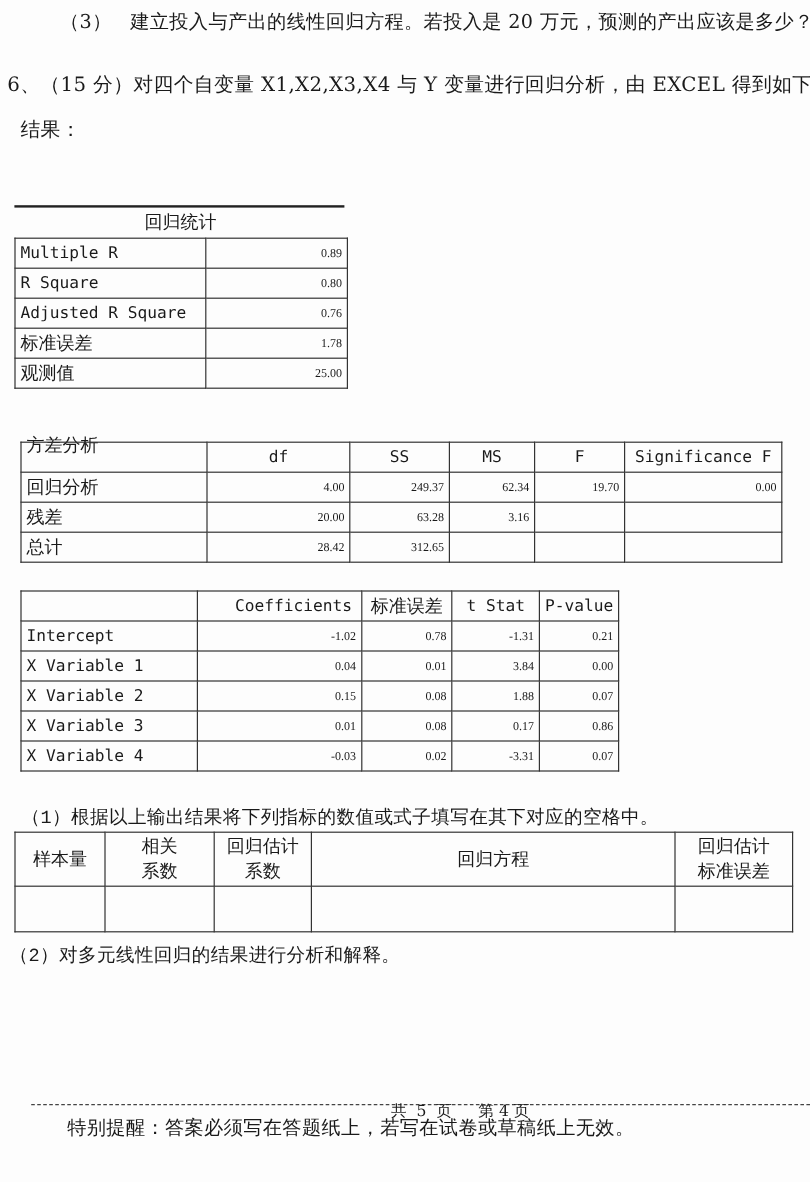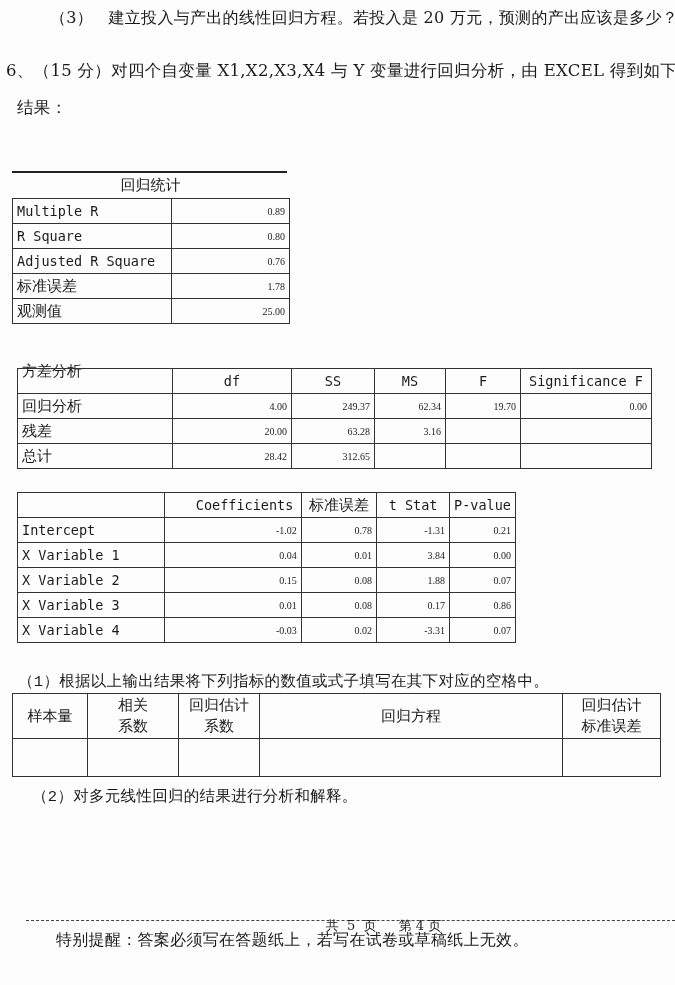--- a/index.html
+++ b/index.html
@@ -173,17 +173,17 @@
   <tr style="height:38px;">
     <td></td>
     <td></td>
     <td></td>
     <td></td>
     <td></td>
   </tr>
 </tbody>
   </table>
 
-<div class="abs line zh" style="left:32px; top:786px; font-size:15.5px;text-align:center;">（2）对多元线性回归的结果进行分析和解释。</div>
+<div class="abs line zh" style="left:8px; top:786px; font-size:15.5px;text-align:center;">（2）对多元线性回归的结果进行分析和解释。</div>
 
 <div class="abs dashed" style="left:26px; top:920px; width:649px;"></div>
 <div class="abs line zh" style="left:56px; top:930px; font-size:16px;text-align:center;">特别提醒：答案必须写在答题纸上，若写在试卷或草稿纸上无效。</div>
 <div class="abs" style="left:0; top:917px; width:675px; text-align:center; font-size:13px; white-space:pre;padding-left:46px;"><span>共  5  页</span><span style="display:inline-block; width:22px;"></span><span>第 4 页</span></div>
 
 </body></html>

